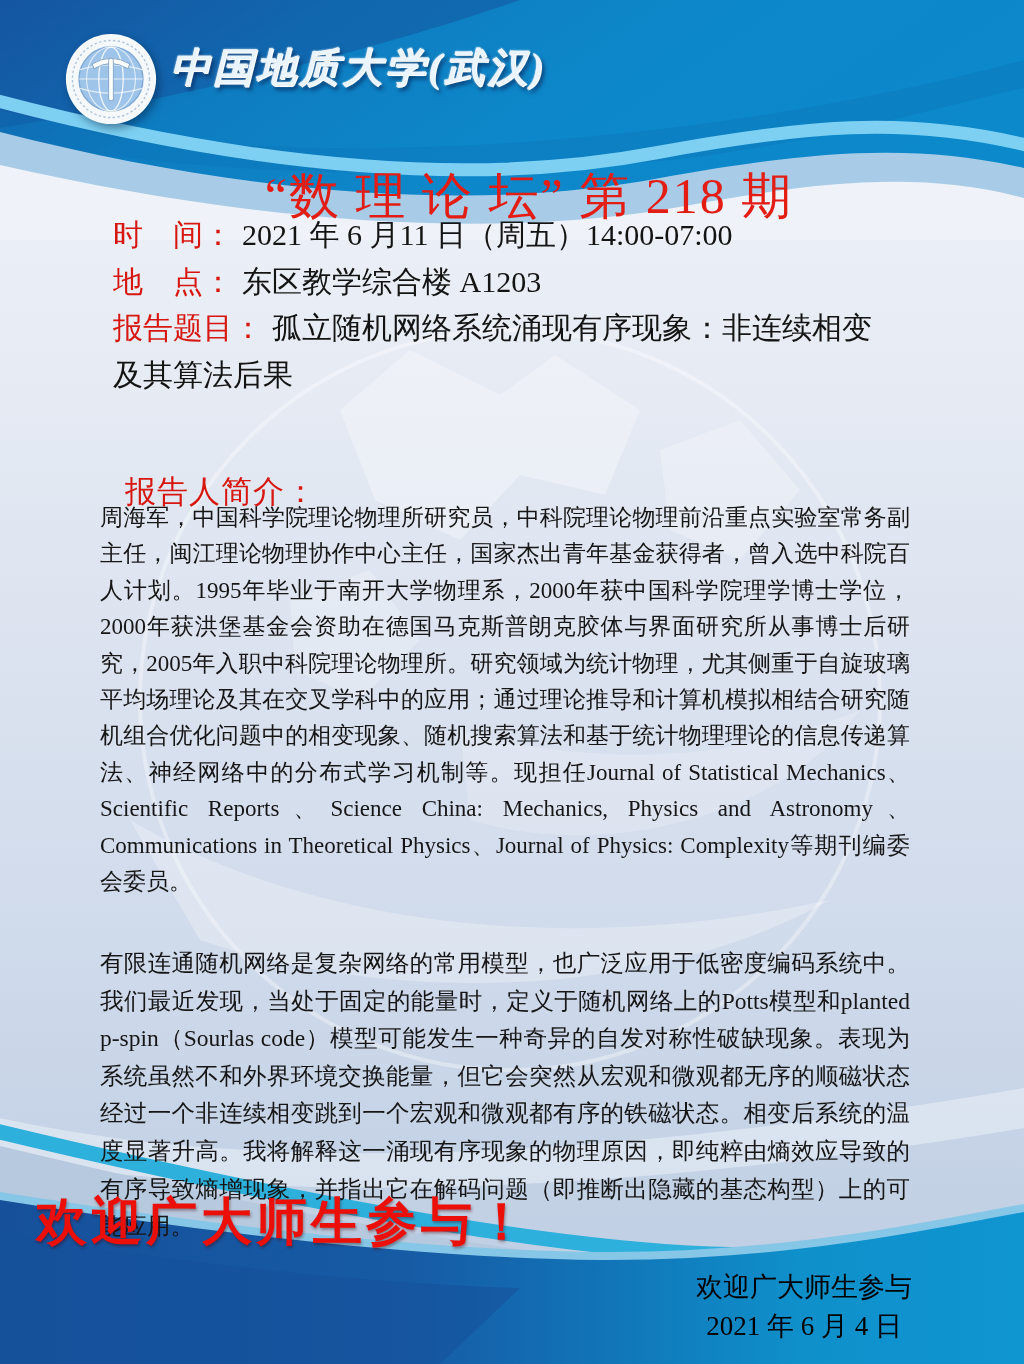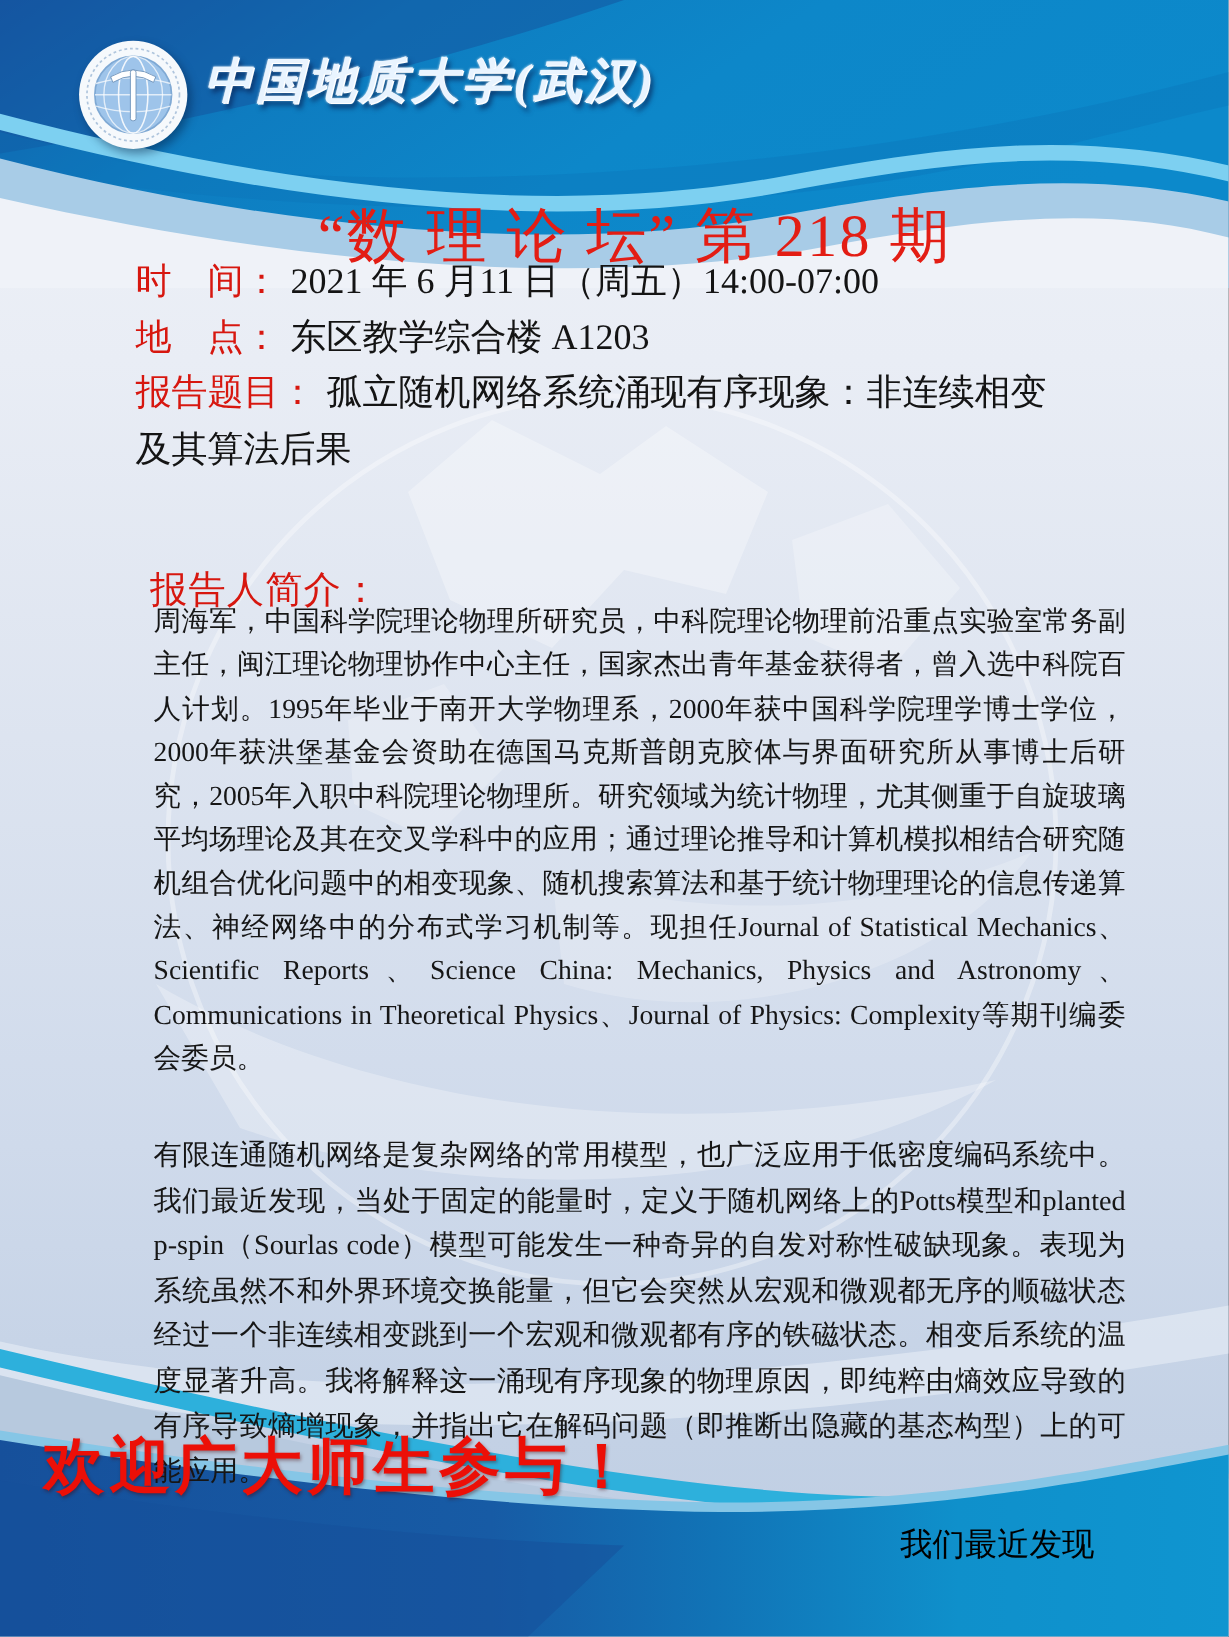--- a/index.html
+++ b/index.html
@@ -25,21 +25,21 @@
     position:absolute;left:0;top:146px;width:100%;margin:17px;z-index:2;
     text-align:center;font-size:50px;font-weight:normal;letter-spacing:2px;
     color:#e31d14;white-space:nowrap;
   }
   .info{position:absolute;left:113px;top:212px;width:772px;z-index:2;font-size:30px;line-height:46.5px;color:#141414;}
   .info p{margin:0;}
   .lbl{color:#d7170f;margin-right:9px;}
   .sec{position:absolute;left:113px;margin:12px;z-index:2;font-size:31px;font-weight:normal;color:#d7170f;letter-spacing:1px;}
   .bio-h{top:459px;}
   .abs-h{top:892px;}
-  .para{position:absolute;left:128px;width:810px;margin:0;z-index:2;text-align:justify;color:#161616;}
+  .para{position:absolute;left:100px;width:810px;margin:0;z-index:2;text-align:justify;color:#161616;}
   .bio-t{top:500px;font-size:23px;line-height:36.4px;}
   .abs-t{top:945px;font-size:23.5px;line-height:37.6px;}
   .welcome{
     position:absolute;left:36px;right:0;top:1188px;z-index:3;
     text-align:left;font-size:51px;font-weight:bold;letter-spacing:4px;
     color:#ec0f07;text-shadow:1px 2px 3px rgba(70,0,0,.4);white-space:nowrap;font-family:Liberation Mono, monospace;
   }
   .sign{position:absolute;right:112px;top:1268px;z-index:3;text-align:center;font-size:27px;line-height:39px;color:#000;}
 </style>
 </head>
@@ -115,16 +115,17 @@
     <path d="M-8,46 C250,108 520,162 710,170 C860,176 960,158 1030,134" fill="none" stroke="#2db0dc" stroke-width="15"></path>
     <path d="M0,62 C250,122 520,176 710,184 C862,190 965,168 1024,148 L1024,280 L0,280 Z" fill="#b7c9de"></path>
     <path d="M0,108 C230,144 430,166 600,168 C790,169 935,136 1024,120 L1024,280 L0,280 Z" fill="#86c6e6"></path>
     <path d="M0,116 C230,152 430,174 600,176 C790,177 935,144 1024,128 L1024,280 L0,280 Z" fill="url(#fg)"></path>
     <path d="M0,150 C200,182 380,200 520,204 L440,280 L0,280 Z" fill="#16509b" opacity="0.55"></path>
   </svg>
 
   <div class="welcome">欢迎广大师生参与！</div>
 
   <div class="sign">
-    <div>我们最近发现</div>
+    <div>欢迎广大师生参与</div>
+    <div>2021 年 6 月 4 日</div>
   </div>
 
 </div>
 
 </body></html>

